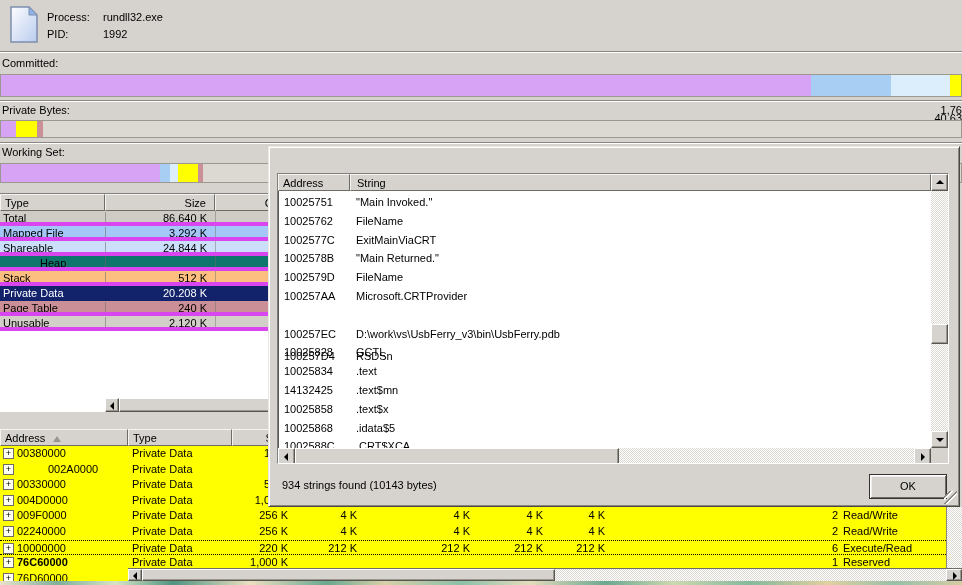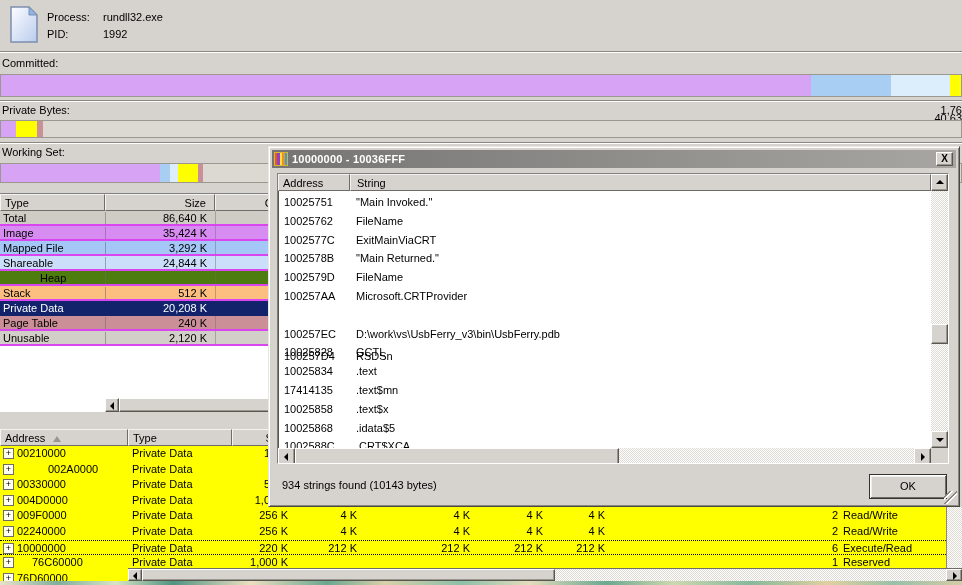--- a/index.html
+++ b/index.html
@@ -32,21 +32,21 @@
     box-shadow: inset -1px -1px 0 #9a978f; }
   .arr { position:absolute; width:0; height:0; border:4px solid transparent; }
   .arr-left  { border-right-color:#000; border-left-width:0; }
   .arr-right { border-left-color:#000; border-right-width:0; }
   .arr-up    { border-bottom-color:#000; border-top-width:0; }
   .arr-down  { border-top-color:#000; border-bottom-width:0; }
   
   #summary-table { position:absolute; top:193px; left:0; width:430px; height:219px;
     background:#fff; border-top:1px solid #808080; overflow:hidden; }
   .srow { position:relative; width:100%; height:15px; padding:1px 0 0 3px;
-    border-bottom:2px solid #d946ef; white-space:nowrap; overflow:hidden; }
+    border-bottom:4px solid #d946ef; white-space:nowrap; overflow:hidden; }
   .srow .sz { position:absolute; top:1px; left:105px; width:102px; text-align:right;
     border-left:1px solid rgba(110,110,105,0.55); height:15px; padding-top:0; }
   .srow .gl2 { position:absolute; top:0; left:215px; width:1px; height:15px;
     background:rgba(110,110,105,0.45); }
   #region-rows { position:absolute; top:446px; left:0; width:946px; height:135px; overflow:hidden; }
   .rrow { position:relative; width:100%; height:15.6px; background:#ffff00;
     white-space:nowrap; overflow:hidden; }
   .rrow span { position:absolute; top:1px; }
   .expand { position:absolute; left:3px; top:2px; width:11px; height:11px;
     background:#fffff4; border:1px solid #6e6c66; font-size:9px; line-height:9px;
@@ -139,24 +139,23 @@
       <div class="seg" style="width: 5px; background: rgb(203, 143, 152); flex: 0 0 5px;"></div>
     </div>
 
   <div id="summary-table">
     <div class="hdrcell" style="left:0;width:105px;">Type</div>
     <div class="hdrcell rt" style="left:105px;width:110px;padding-right:8px;">Size</div>
     <div class="hdrcell rt" style="left:215px;width:110px;padding-right:6px;">Committed</div>
     <div class="hdrcell" style="left:325px;width:105px;"></div>
     <div id="summary-rows" class="abs" style="left:0;top:17px;width:430px;">
         <div class="srow" style="background: rgb(207, 204, 197);"><span>Total</span><div class="sz">86,640 K</div><div class="gl2"></div></div>
-        <div class="srow" style="background: rgb(214, 140, 240);"><span>Image</span><div class="sz">35,424 K</div><div class="gl2"></div></div>
         <div class="srow" style="background: rgb(164, 199, 247);"><span>Mapped File</span><div class="sz">3,292 K</div><div class="gl2"></div></div>
         <div class="srow" style="background: rgb(203, 223, 251);"><span>Shareable</span><div class="sz">24,844 K</div><div class="gl2"></div></div>
-        <div class="srow" style="background: #4d7c0f; padding-left: 40px;"><span>Heap</span><div class="sz"></div><div class="gl2"></div></div>
+        <div class="srow" style="background: #0f766e; padding-left: 40px;"><span>Heap</span><div class="sz"></div><div class="gl2"></div></div>
         <div class="srow" style="background: rgb(252, 191, 127);"><span>Stack</span><div class="sz">512 K</div><div class="gl2"></div></div>
         <div class="srow" style="background: rgb(18, 34, 107); color: rgb(255, 255, 255); border-bottom-color: rgb(18, 34, 107);"><span>Private Data</span><div class="sz" style="border-left: none;">20,208 K</div></div>
         <div class="srow" style="background: rgb(203, 143, 152);"><span>Page Table</span><div class="sz">240 K</div><div class="gl2"></div></div>
         <div class="srow" style="background: rgb(210, 207, 200);"><span>Unusable</span><div class="sz">2,120 K</div><div class="gl2"></div></div>
       </div>
 
     <div class="abs" style="left:105px;top:204px;width:325px;height:14px;">
       <div class="sb-btn" style="left:0;top:0;width:14px;height:14px;">
           <i class="arr arr-left" style="left:4px;top:3px;"></i>
         </div>
@@ -170,21 +169,21 @@
       <i class="arr" style="left:52px;top:6px;border-width:0 4px 6px 4px;border-bottom-color:#9a978f;"></i>
     </div>
     <div class="hdrcell" style="left:128px;width:104px;">Type</div>
     <div class="hdrcell rt" style="left:232px;width:58px;padding-right:2px;">Size</div>
     <div class="hdrcell" style="left:290px;width:656px;"></div>
   </div>
 
   <div id="region-rows">
       <div class="rrow" style="background: rgb(255, 255, 0);">
         <div class="expand">+</div>
-        <span style="left: 17px;">00210000</span>
+        <span style="left: 17px;">00380000</span>
         <span style="left: 132px;">Private Data</span>
         <span style="right: 676px;">1</span>
       </div>
       <div class="rrow" style="background: rgb(255, 255, 0);">
         <div class="expand">+</div>
         <span style="left: 17px; margin-left: 31px;">002A0000</span>
         <span style="left: 132px;">Private Data</span>
       </div>
       <div class="rrow" style="background: rgb(255, 255, 0);">
         <div class="expand">+</div>
@@ -229,21 +228,21 @@
         <span style="right: 658px;">220 K</span>
         <span style="right: 589px;">212 K</span>
         <span style="right: 476px;">212 K</span>
         <span style="right: 403px;">212 K</span>
         <span style="right: 341px;">212 K</span>
         <span style="right: 108px;">6</span>
         <span style="left: 843px;">Execute/Read</span>
       </div>
       <div class="rrow" style="background: rgb(255, 255, 0);">
         <div class="expand">+</div>
-        <span style="left: 32px;">76C60000</span>
+        <span style="left: 17px; font-weight: bold;">76C60000</span>
         <span style="left: 132px;">Private Data</span>
         <span style="right: 658px;">1,000 K</span>
         <span style="right: 108px;">1</span>
         <span style="left: 843px;">Reserved</span>
       </div>
       <div class="rrow" style="background: rgb(255, 255, 0);">
         <div class="expand">+</div>
         <span style="left: 17px;">76D60000</span>
       </div>
     </div>
@@ -257,31 +256,20 @@
     <div class="sb-thumb" style="left:14px;top:0;width:413px;height:12px;"></div>
     <div class="sb-track" style="left:427px;top:0;width:391px;height:12px;position:absolute;"></div>
     <div class="sb-btn" style="left:818px;top:0;width:16px;height:12px;">
         <i class="arr arr-right" style="left:6px;top:2px;"></i>
       </div>
   </div>
 
   <div id="wallpaper"></div>
 
   <div id="dialog">
-    <div id="dlg-titlebar">
-      <div id="dlg-icon">
-        <i style="background:#e85c10;"></i>
-          <i style="background:#9040d0;"></i>
-          <i style="background:#ffe040;"></i>
-          <i style="background:#f09020;"></i>
-          <i style="background:#30a0e8;"></i>
-      </div>
-      <span id="dlg-title">10000000 - 10036FFF</span>
-      <div id="dlg-close">X</div>
-    </div>
 
     <div id="dlg-list">
       <div class="hdrcell" style="left:0;width:72px;">Address</div>
       <div class="hdrcell" style="left:72px;width:581px;padding-left:6px;">String</div>
       <div id="dlg-rows">
           <div class="lrow" style="top: 19px;">
             <span class="laddr">10025751</span>
             <span class="lstr">"Main Invoked."</span>
           </div>
           <div class="lrow" style="top: 37.8px;">
@@ -314,21 +302,21 @@
           </div>
           <div class="lrow" style="top: 169.4px;">
             <span class="laddr">10025828</span>
             <span class="lstr">GCTL</span>
           </div>
           <div class="lrow" style="top: 188.2px;">
             <span class="laddr">10025834</span>
             <span class="lstr">.text</span>
           </div>
           <div class="lrow" style="top: 207px;">
-            <span class="laddr">17414135</span>
+            <span class="laddr">14132425</span>
             <span class="lstr">.text$mn</span>
           </div>
           <div class="lrow" style="top: 225.8px;">
             <span class="laddr">10025858</span>
             <span class="lstr">.text$x</span>
           </div>
           <div class="lrow" style="top: 244.6px;">
             <span class="laddr">10025868</span>
             <span class="lstr">.idata$5</span>
           </div>

